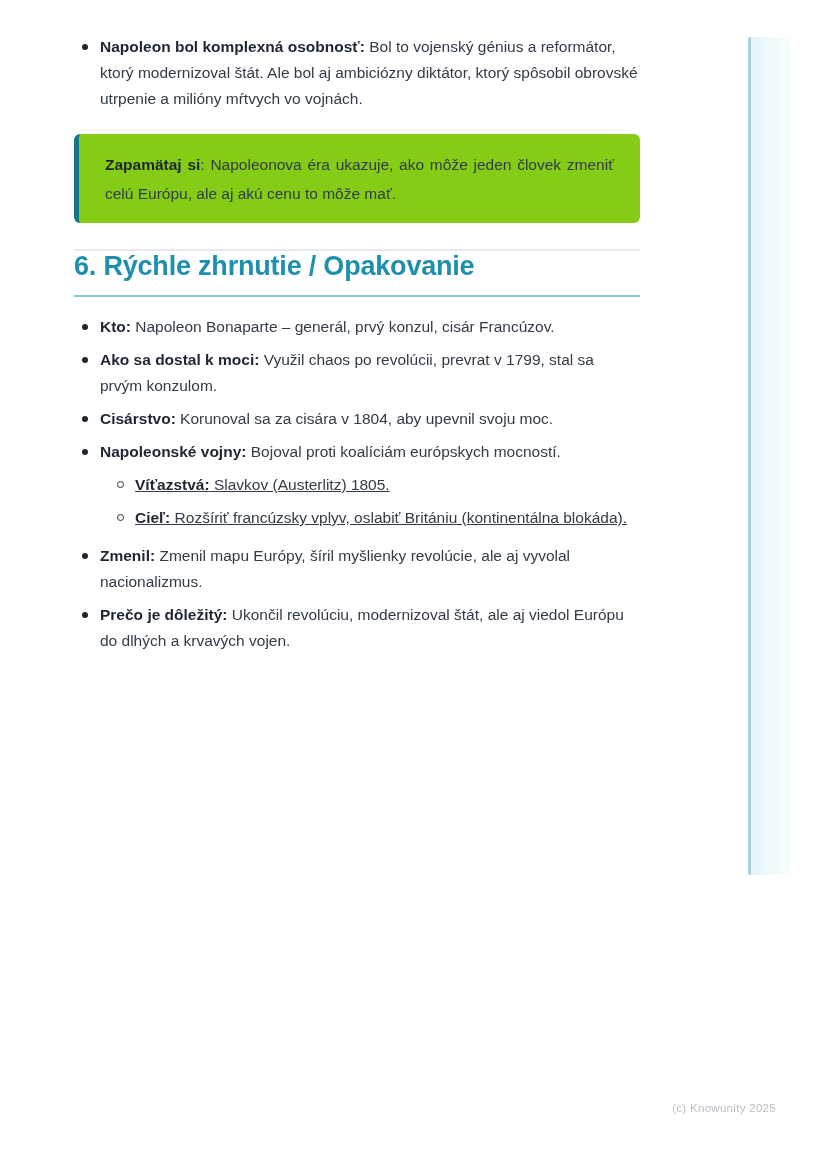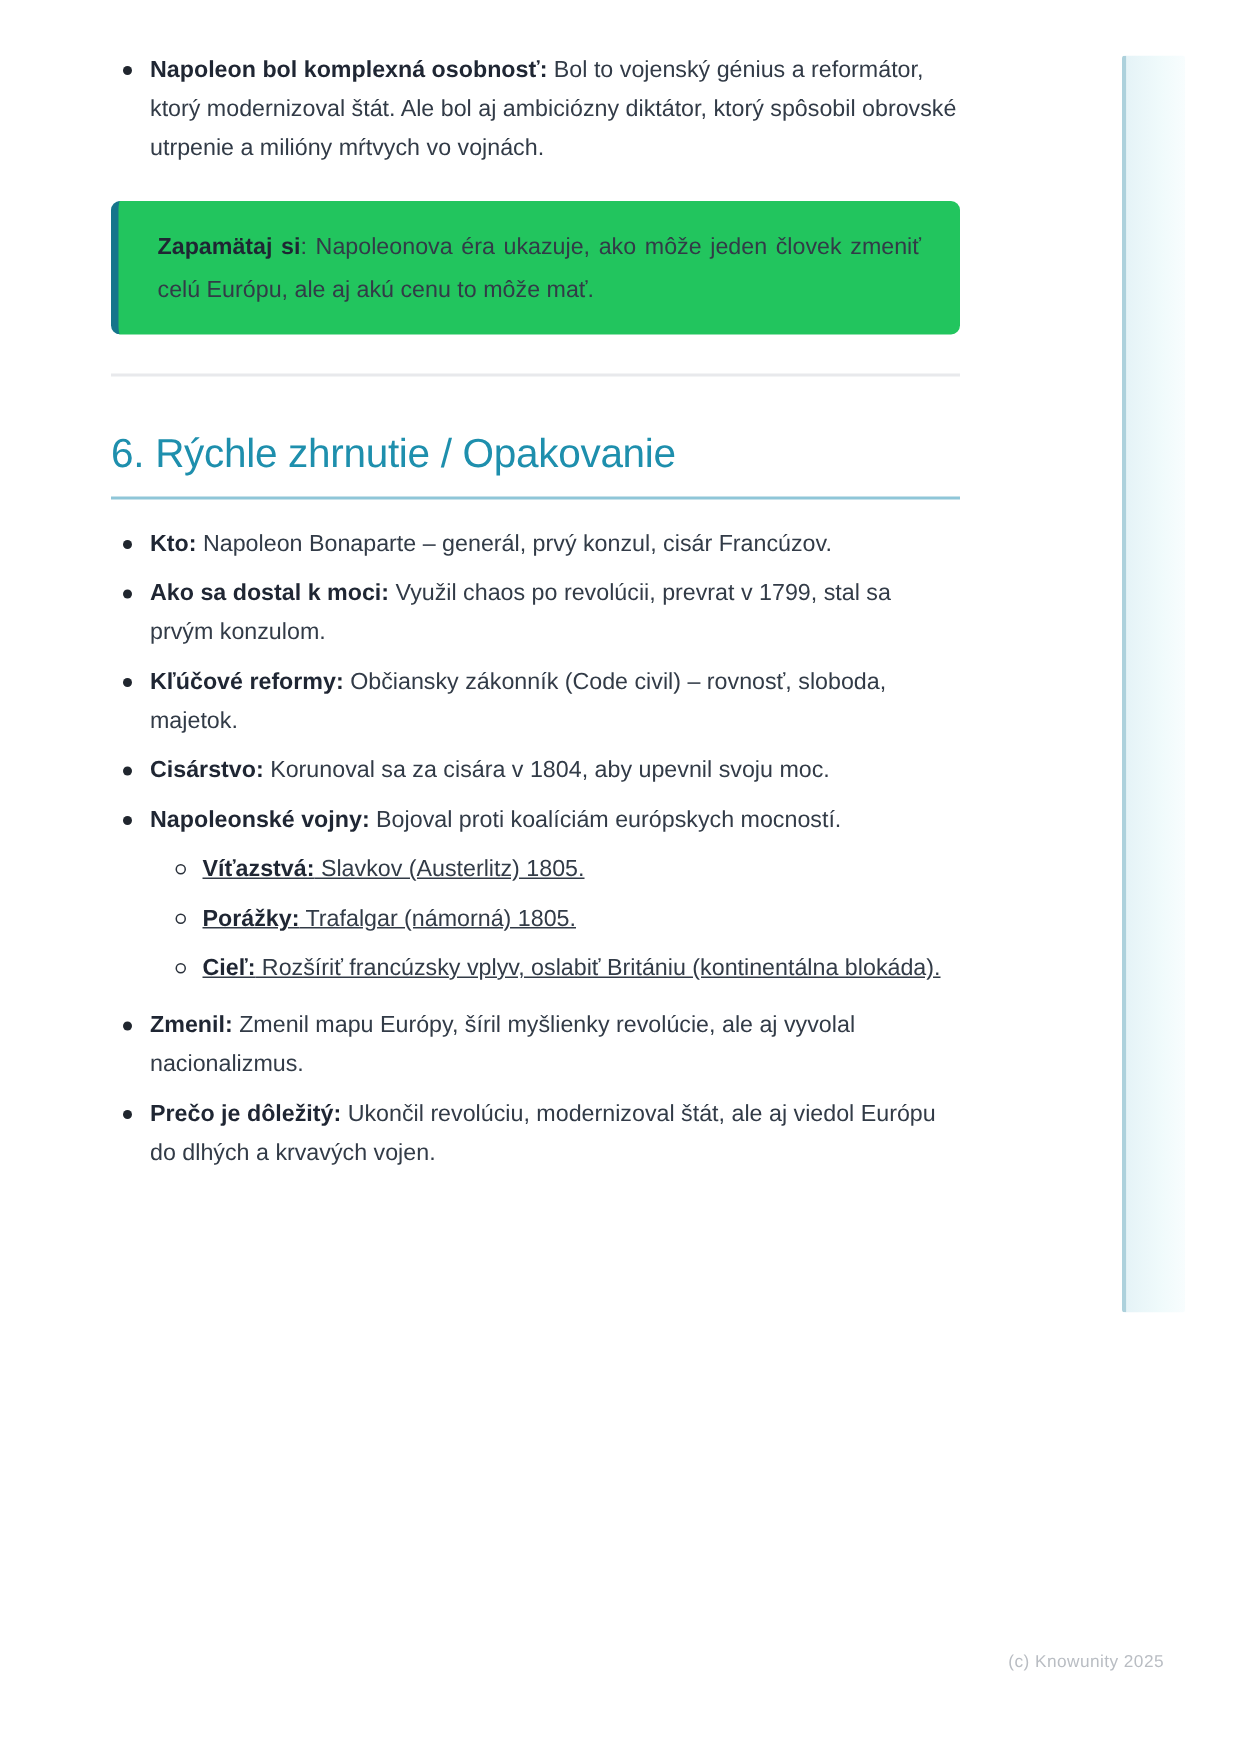--- a/index.html
+++ b/index.html
@@ -58,43 +58,42 @@
     border: 1.6px solid #2a313b;
     background: transparent;
   }
   .lead { font-weight: bold; color: #1f2633; }
 
   .intro-list { padding-top: 34px; }
 
   
   .callout {
     margin-top: 22px;
-    background: #22c55e;
+    background: #84cc16;
     border-left: 5px solid #15758b;
     border-radius: 6px;
     padding: 16px 26px 15px 26px;
   }
   .callout p {
     font-size: 15.5px;
     line-height: 29px;
     text-align: justify;
     color: #323b47;
   }
 
   .divider {
     border: none;
     border-top: 2px solid #e8e9ec;
     margin-top: 26px;
   }
 
   
   .section-heading {
-    margin-top: 36px;
     font-size: 27px;
-    font-weight: normal;
+    font-weight: bold;
     color: #1e8fad;
     letter-spacing: -0.2px;
     padding-bottom: 13px;
     border-bottom: 2px solid #8fc6d8;
   }
 
   .summary-list { margin-top: 17px; }
 
   
   .scroll-strip {
@@ -137,33 +136,27 @@
   <h1 class="section-heading">6. Rýchle zhrnutie / Opakovanie</h1>
 
   <ul class="blist summary-list">
     <li>
       <span class="lead">Kto:</span><span> Napoleon Bonaparte – generál, prvý konzul, cisár Francúzov.</span>
     </li>
     <li>
       <span class="lead">Ako sa dostal k moci:</span><span> Využil chaos po revolúcii, prevrat v 1799, stal sa prvým konzulom.</span>
     </li>
     <li>
-      <span class="lead">Kľúčové reformy:</span><span> Občiansky zákonník (Code civil) – rovnosť, sloboda, majetok.</span>
-    </li>
-    <li>
       <span class="lead">Cisárstvo:</span><span> Korunoval sa za cisára v 1804, aby upevnil svoju moc.</span>
     </li>
     <li>
       <span class="lead">Napoleonské vojny:</span><span> Bojoval proti koalíciám európskych mocností.</span>
       <ul class="sublist">
         <li>
           <span class="lead">Víťazstvá:</span><span> Slavkov (Austerlitz) 1805.</span>
-        </li>
-        <li>
-          <span class="lead">Porážky:</span><span> Trafalgar (námorná) 1805.</span>
         </li>
         <li>
           <span class="lead">Cieľ:</span><span> Rozšíriť francúzsky vplyv, oslabiť Britániu (kontinentálna blokáda).</span>
         </li>
       </ul>
     </li>
     <li>
       <span class="lead">Zmenil:</span><span> Zmenil mapu Európy, šíril myšlienky revolúcie, ale aj vyvolal nacionalizmus.</span>
     </li>
     <li>

